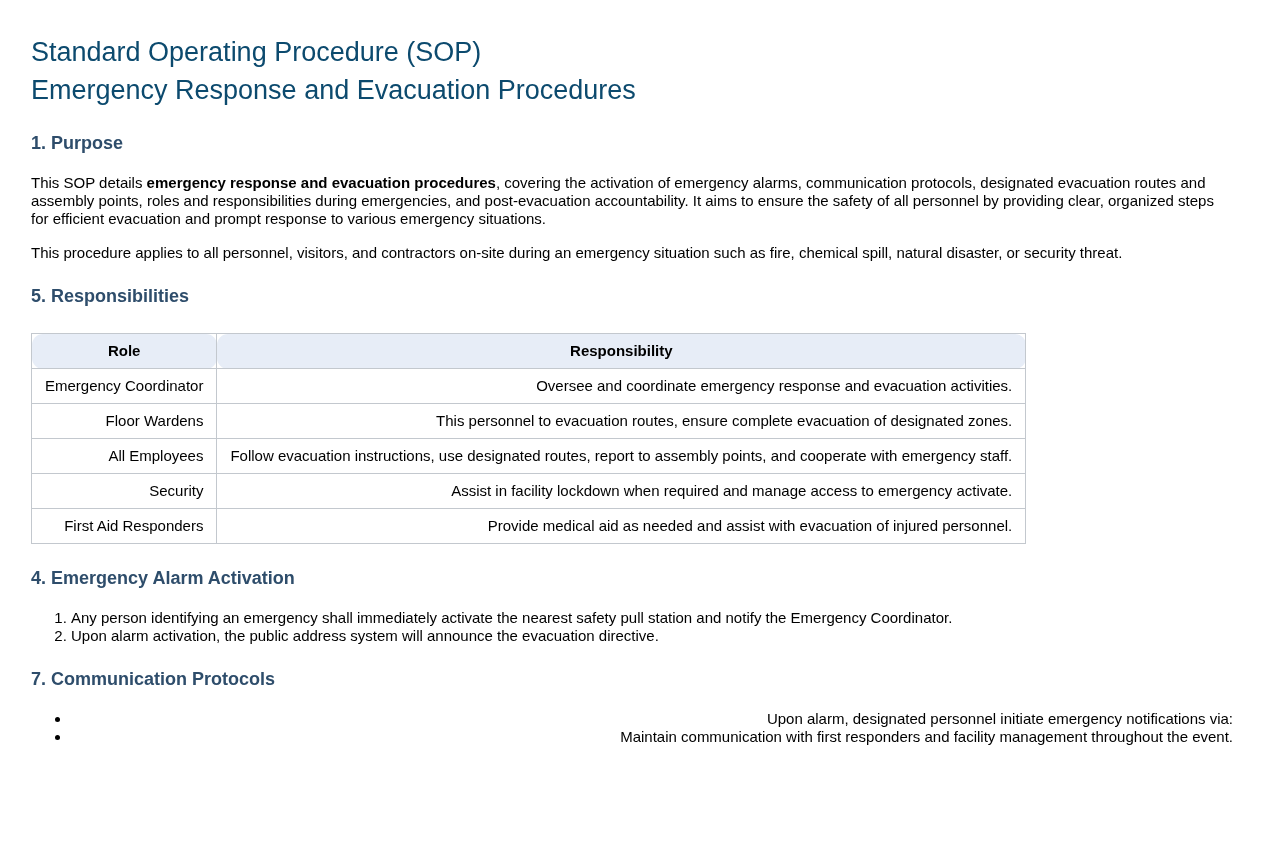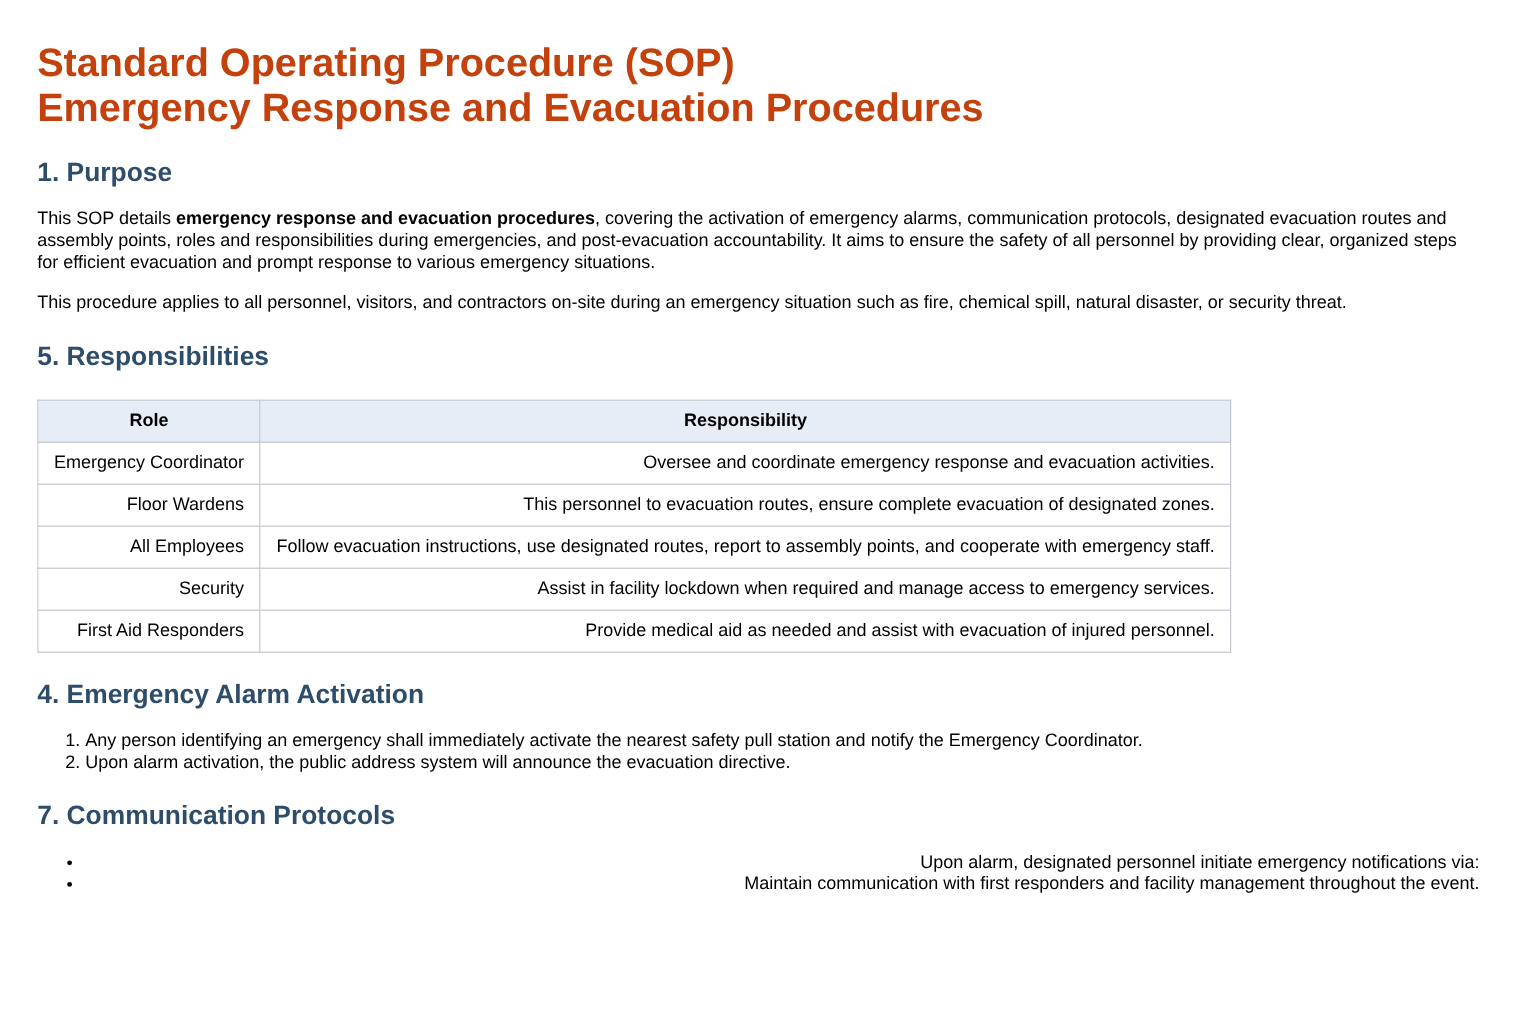--- a/index.html
+++ b/index.html
@@ -7,29 +7,29 @@
   }
   body {
     margin: 30px 30px 0 31px;
     font-family: "Liberation Sans", sans-serif;
     font-size: 15px;
     line-height: 18px;
     color: #000000;
     max-width: 1202px;
   }
   h1 {
-    color: #c2410c;
-    font-size: 33px;
+    color: #0c4a6e;
+    font-size: 27px;
     line-height: 38px;
-    font-weight: bold;
+    font-weight: normal;
     margin: 3px 0 18px 0;
   }
   h2 {
     color: #2e4d6b;
-    font-size: 22px;
+    font-size: 18px;
     line-height: 29px;
     font-weight: bold;
     margin: 20px 0 16px 0;
   }
   p {
     margin: 16px 0;
   }
   table {
     border-collapse: collapse;
     margin: 22px 0 16px 0;
@@ -37,20 +37,21 @@
   th, td {
     border: 1px solid #c3c8ce;
     padding: 8px 13px;
     white-space: nowrap;
     font-size: 15px;
   }
   th {
     background: #e7edf7;
     font-weight: bold;
     text-align: center;
+    border-radius: 11px;
   }
   td {
     text-align: right;
   }
   ol, ul {
     margin: 16px 0;
     padding-left: 40px;
   }
   ul { list-style-type: disc; text-align: right; }
   ul ul {
@@ -89,21 +90,21 @@
       <tr>
         <td>Floor Wardens</td>
         <td>This personnel to evacuation routes, ensure complete evacuation of designated zones.</td>
       </tr>
       <tr>
         <td>All Employees</td>
         <td>Follow evacuation instructions, use designated routes, report to assembly points, and cooperate with emergency staff.</td>
       </tr>
       <tr>
         <td>Security</td>
-        <td>Assist in facility lockdown when required and manage access to emergency services.</td>
+        <td>Assist in facility lockdown when required and manage access to emergency activate.</td>
       </tr>
       <tr>
         <td>First Aid Responders</td>
         <td>Provide medical aid as needed and assist with evacuation of injured personnel.</td>
       </tr>
     </tbody>
   </table>
 
   <h2>4. Emergency Alarm Activation</h2>
   <ol>

